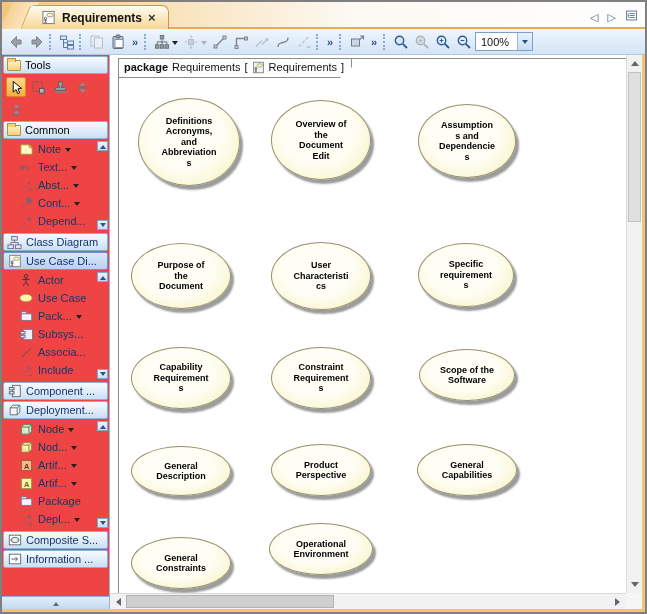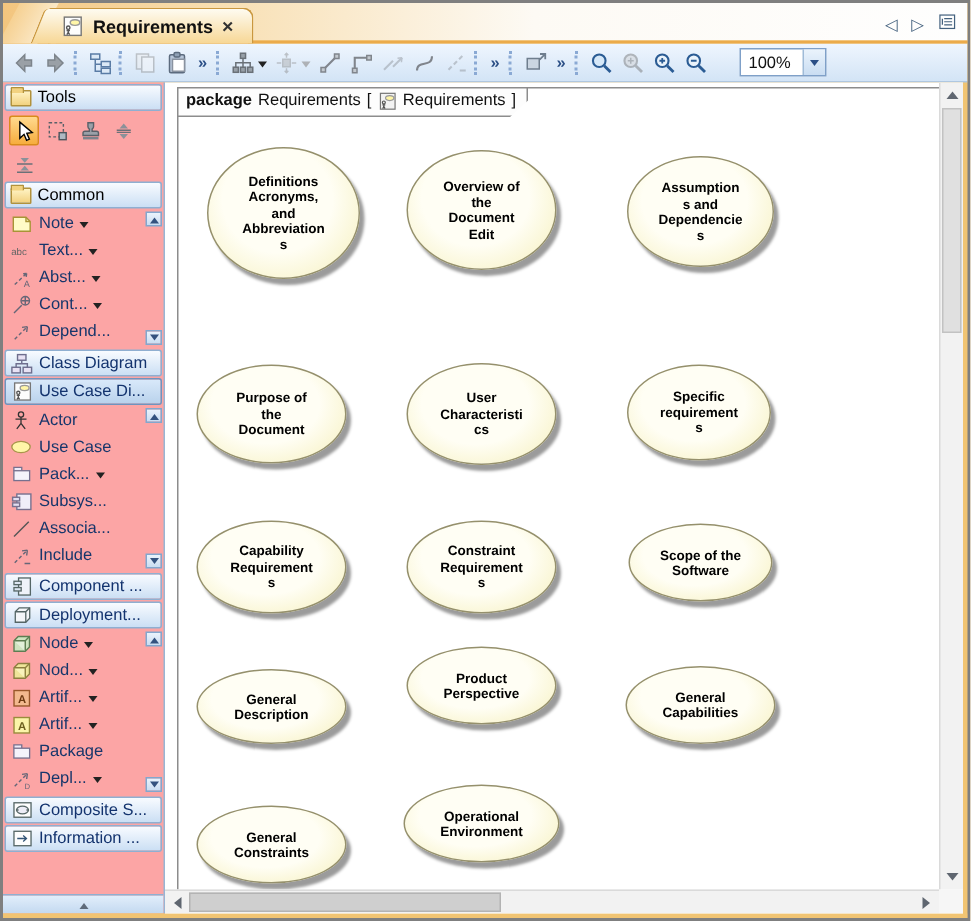--- a/index.html
+++ b/index.html
@@ -29,49 +29,49 @@
 
   
   .toolbar { height:26px; flex:0 0 26px; display:flex; align-items:center; padding:0 3px;
              background:linear-gradient(#EFF6FE,#D3E4F6); border-bottom:1px solid #AFC7E0; }
   .tb { width:21px; height:21px; display:flex; align-items:center; justify-content:center; flex:0 0 auto; }
   .sep { width:3px; height:16px; border-left:2px dotted #8AA9D4; margin:0 4px 0 2px; flex:0 0 auto; }
   .dis { opacity:.45; }
   .ovf { font-size:11px; font-weight:bold; color:#2B4F86; width:14px; text-align:center; flex:0 0 auto; }
   .car { width:0; height:0; border:3px solid transparent; border-top:4px solid #222; margin:5px 2px 0 0; flex:0 0 auto; }
   .car.dis2 { border-top-color:#999; opacity:.7; }
-  .combo { margin-left:19px; width:58px; height:19px; background:#fff; border:1px solid #7FA0C8;
+  .combo { margin-left:1px; width:58px; height:19px; background:#fff; border:1px solid #7FA0C8;
            display:flex; align-items:center; flex:0 0 auto; }
   .combo-val { flex:1; font-size:11px; padding-left:5px; color:#111; }
   .combo-btn { width:15px; height:100%; background:linear-gradient(#EAF3FC,#C9DDF2);
            border-left:1px solid #9FBBD8; display:flex; align-items:center; justify-content:center; }
   .combo-car { width:0; height:0; border:3px solid transparent; border-top:4px solid #2B4F86; margin-top:3px; }
 
   
   .mainwrap { flex:1; display:flex; margin-right:3px; min-height:0; }
   .bstripe { height:3px; flex:0 0 3px; background:#F1C472; }
 
   
-  .side { width:108px; flex:0 0 108px; background:#fca5a5; border-right:1px solid #98B5D4;
+  .side { width:108px; flex:0 0 108px; background:#ef4444; border-right:1px solid #98B5D4;
           display:flex; flex-direction:column; font-size:11px; overflow:hidden;text-align:center; }
   .hdr { height:18px; flex:0 0 18px; margin:1px 1px 0; display:flex; align-items:center; gap:4px;
          padding:0 3px; background:linear-gradient(#F8FBFF,#CBDFF4); border:1px solid #8FAFD1;
          border-radius:2px; color:#000; }
   .hdr.diag { color:#13336E; }
   .hdr.act { background:linear-gradient(#D9E9FA,#B9D2EC); border-color:#6E94BF; }
   .hdr-label { white-space:nowrap; overflow:hidden; }
   .folder { width:14px; height:11px; flex:0 0 14px; position:relative; background:linear-gradient(#FFF3C4,#F2D280);
             border:1px solid #B2923C; border-radius:1px; }
   .folder::before { content:""; position:absolute; left:-1px; top:-3px; width:7px; height:3px;
             background:#F2D280; border:1px solid #B2923C; border-bottom:none; border-radius:1px 1px 0 0; }
   .tools { display:flex; flex-wrap:wrap; gap:2px; padding:3px 4px 1px; }
   .tool { width:20px; height:20px; display:flex; align-items:center; justify-content:center; border:1px solid transparent; }
   .tool.sel { background:linear-gradient(#FFD98E,#F6AD3E); border:1px solid #D98B1C; border-radius:2px; }
   .list { position:relative; padding:1px 0 2px; }
-  .item { height:18px; display:flex; align-items:center; gap:4px; padding-left:4px; color:#17366B; }
+  .item { height:18px; display:flex; align-items:center; gap:4px; padding-left:16px; color:#17366B; }
   .item .lbl { white-space:nowrap; }
   .icn { width:16px; height:16px; flex:0 0 16px; display:flex; align-items:center; justify-content:center; }
   .mini { position:absolute; right:1px; width:11px; height:10px;
           background:linear-gradient(#EAF3FC,#C9DDF2); border:1px solid #82A7CE;
           display:flex; align-items:center; justify-content:center; }
   .tri-up { width:0; height:0; border:3px solid transparent; border-bottom:4px solid #33527F; margin-bottom:2px; }
   .tri-dn { width:0; height:0; border:3px solid transparent; border-top:4px solid #33527F; margin-top:2px; }
   .collapse { margin-top:auto; height:13px; flex:0 0 13px; background:linear-gradient(#E2EEFB,#C3D9F0);
           border-top:1px solid #8FAFD1; display:flex; align-items:center; justify-content:center; }
   .tri-up.g { border-bottom-color:#5F6B7A; }
@@ -638,21 +638,21 @@
         </div>
       <div class="uc" style="left:309px;top:294px;width:96px;height:52px">
           <span class="txt">Scope of the
 Software</span>
         </div>
 
       <div class="uc" style="left:21px;top:391px;width:100px;height:50px">
           <span class="txt">General
 Description</span>
         </div>
-      <div class="uc" style="left:161px;top:376px;width:100px;height:52px">
+      <div class="uc" style="left:161px;top:389px;width:100px;height:52px">
           <span class="txt">Product
 Perspective</span>
         </div>
       <div class="uc" style="left:307px;top:389px;width:100px;height:52px">
           <span class="txt">General
 Capabilities</span>
         </div>
 
       <div class="uc" style="left:21px;top:482px;width:100px;height:52px">
           <span class="txt">General

